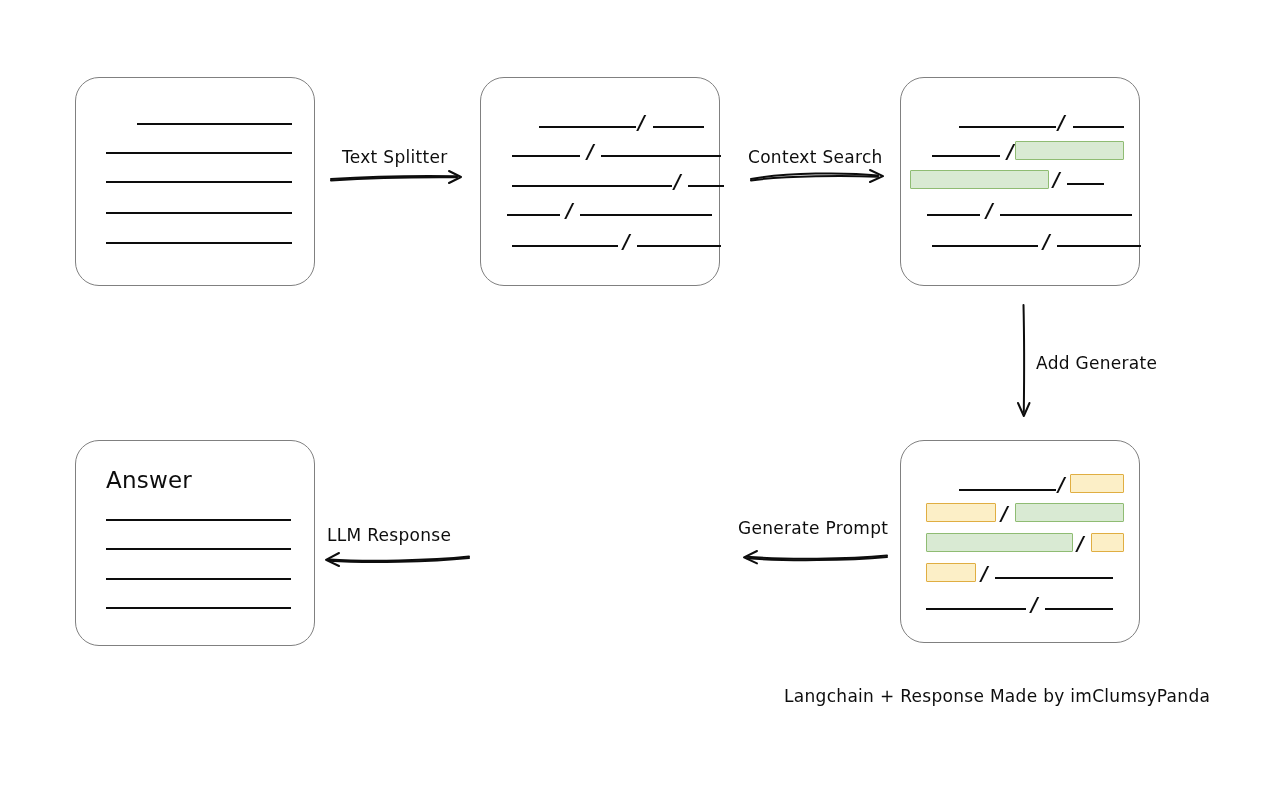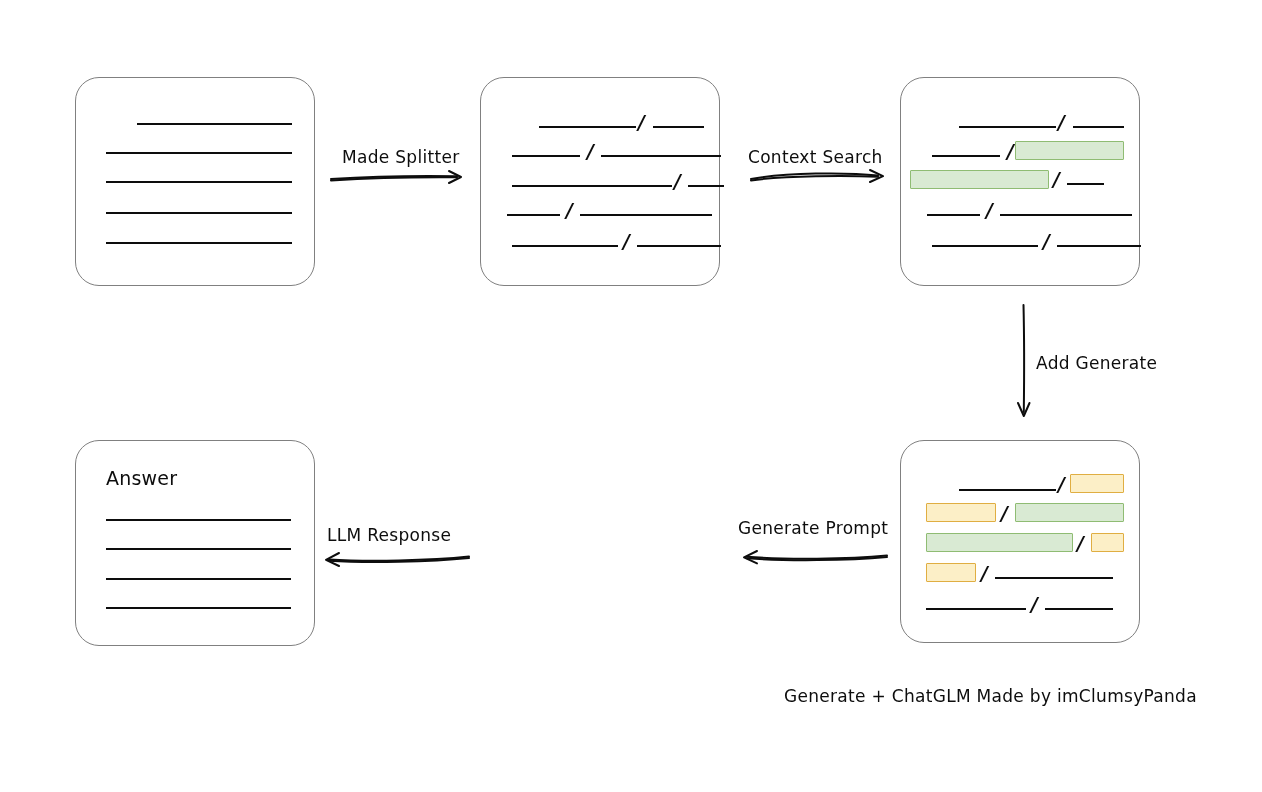--- a/index.html
+++ b/index.html
@@ -56,21 +56,21 @@
     box-sizing: border-box;
     border-radius: 1px;
   }
   .bar.green  { background: #d9ead3; border: 1.6px solid #8fbc73; }
   .bar.yellow { background: #fcefc7; border: 1.6px solid #e0ae42; }
   .bar.red    { background: #f4cccc; border: 1.6px solid #cc4848; }
 
   
   .card-label {
     position: absolute;
-    font-size: 19px;
+    font-size: 23px;
     font-weight: 400;
     color: #0d0d0d;
     white-space: nowrap;
     letter-spacing: .2px;
   }
 
   
   .arrow-label {
     position: absolute;
     font-size: 17px;
@@ -107,21 +107,21 @@
 <div class="canvas">
 
   <div class="card" style="left:75px; top:77px; width:240px; height:209px;">
     <div class="tline" style="left:61px; top:45px; width:155px;"></div>
     <div class="tline" style="left:30px; top:74px; width:186px;"></div>
     <div class="tline" style="left:30px; top:103px; width:186px;"></div>
     <div class="tline" style="left:30px; top:134px; width:186px;"></div>
     <div class="tline" style="left:30px; top:164px; width:186px;"></div>
   </div>
 
-  <div class="arrow-label" style="left:342px; top:147px;">Made Splitter</div>
+  <div class="arrow-label" style="left:342px; top:147px;">Text Splitter</div>
   <svg class="arrow" style="left:330px; top:168px;" width="140" height="20" viewBox="0 0 140 20">
     <path d="M1,11 C40,8.5 92,7.6 127,8.2"></path>
     <path d="M1,12.4 C40,10 92,9 127,9.3"></path>
     <polyline points="119,3 131,9 119,15"></polyline>
   </svg>
 
   <div class="card" style="left:480px; top:77px; width:240px; height:209px;">
 
     <div class="tline" style="left:58px; top:48px; width:97px;"></div>
     <div class="slash" style="left:157px; top:44px;">/</div>
@@ -219,15 +219,15 @@
   </svg>
 
   <div class="card" style="left:75px; top:440px; width:240px; height:206px;">
     <div class="card-label" style="left:30px; top:26px;">Answer</div>
     <div class="tline" style="left:30px; top:78px; width:185px;"></div>
     <div class="tline" style="left:30px; top:107px; width:185px;"></div>
     <div class="tline" style="left:30px; top:137px; width:185px;"></div>
     <div class="tline" style="left:30px; top:166px; width:185px;"></div>
   </div>
 
-  <div class="footer-note" style="left:784px; top:686px;">Generate + ChatGLM Made by imClumsyPanda</div>
+  <div class="footer-note" style="left:784px; top:686px;">Langchain + Response Made by imClumsyPanda</div>
 
 </div>
 
 </body></html>

